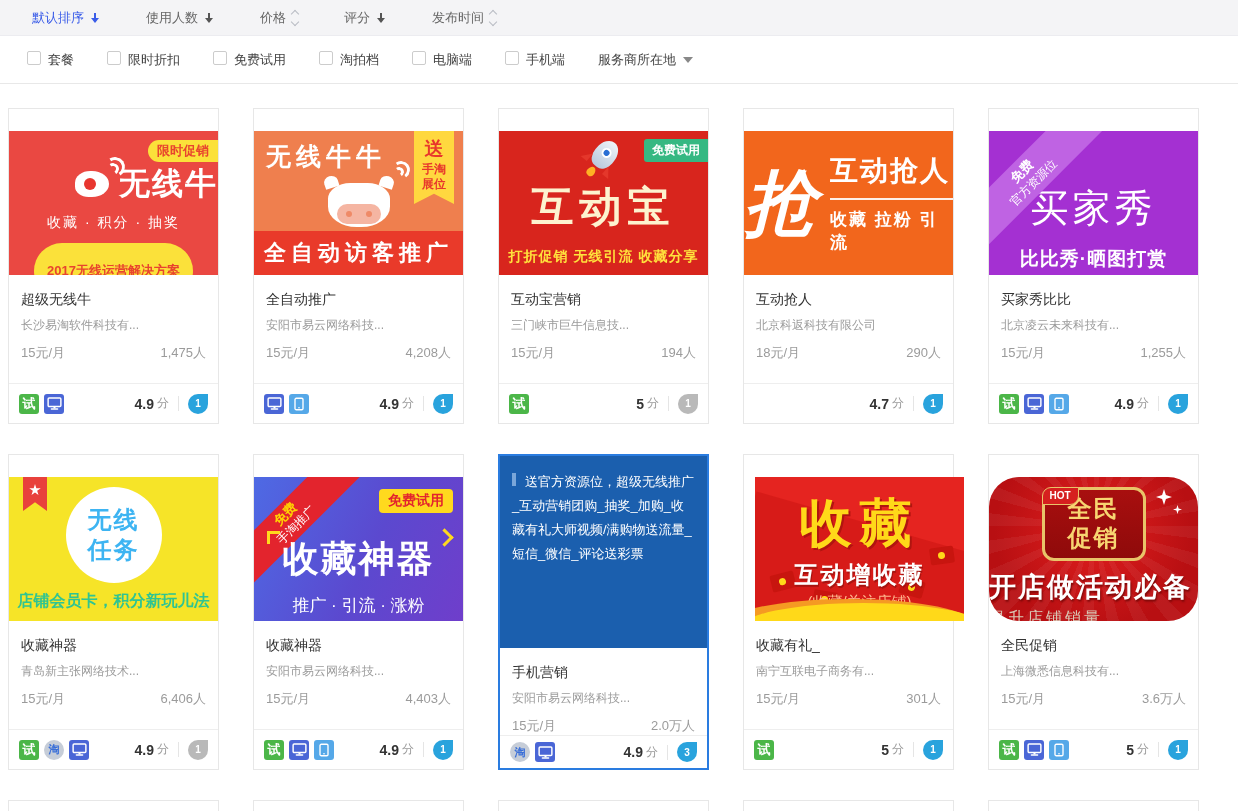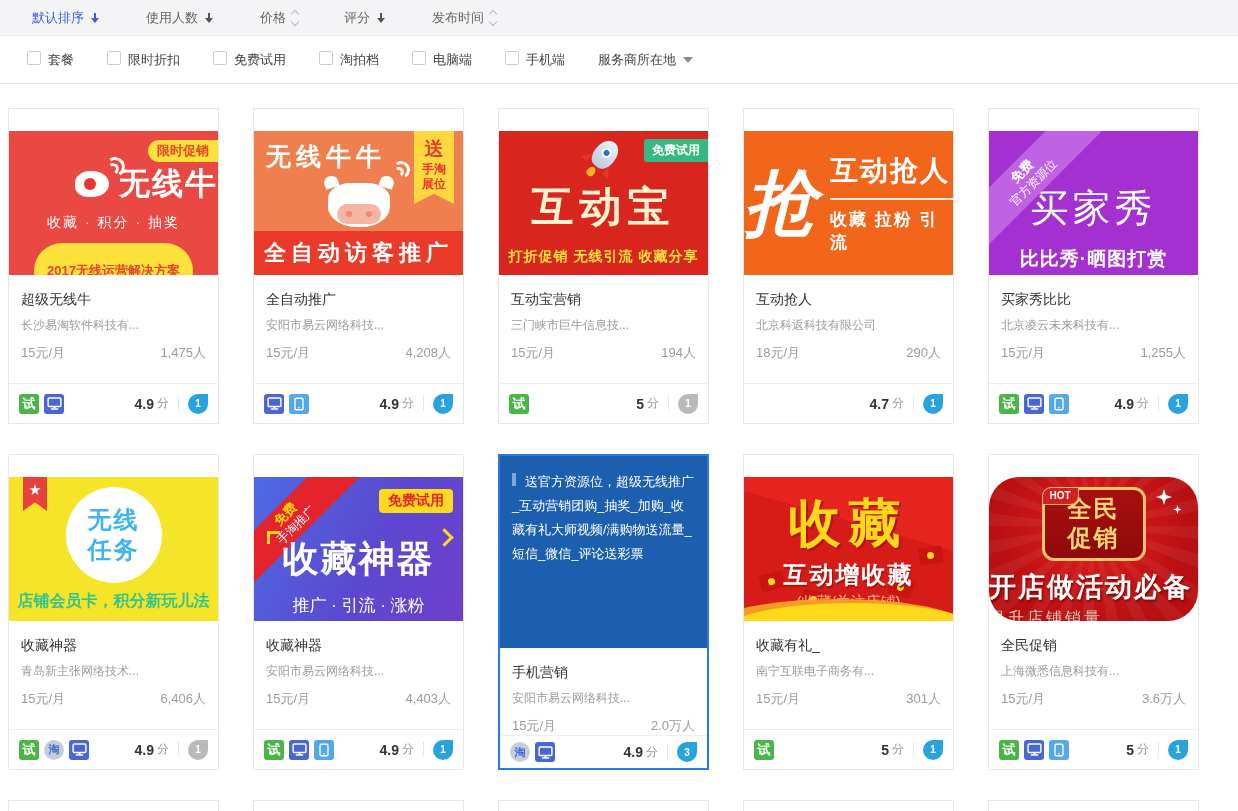--- a/index.html
+++ b/index.html
@@ -161,21 +161,21 @@
   .b7 .t::after { right:-16px; top:-4px; border-left:none; border-bottom:none; transform:rotate(45deg); }
   .b7 .s { margin-top:10px; color:#fff; font-size:17px; }
 
   
   .bwrap.sel { height:192px; padding:0; }
   .overlay { width:100%; height:192px; background:#1b5fae; color:#fff; padding:14px 12px;
     font-size:13px; line-height:1.85; text-align:left; }
   .obar { display:inline-block; width:4px; height:13px; background:#7aa6d9; margin-right:9px; }
 
   
-  .b9 { background:#e52420; text-align:center; }
+  .b9 { background:#e52420; text-align:center;margin-left:11px; }
   .b9 .shade { position:absolute; width:250px; height:150px; background:rgba(195,16,12,.4);
     transform:rotate(16deg); top:46px; left:-24px; }
   .b9 .t { position:relative; margin-top:12px; color:#ffd919; font-size:52px; font-weight:900;
     letter-spacing:8px; text-shadow:2px 2px 0 #b01510; }
   .b9 .s { position:relative; color:#fff; font-size:24px; font-weight:900; letter-spacing:2px;
     text-shadow:1px 2px 0 #a81410; }
   .b9 .n { position:relative; margin-top:2px; color:#ffb98f; font-size:15px; }
   .b9 .wave2 { position:absolute; bottom:-30px; left:-30px; right:-10px; height:52px;
     background:#f59a23; border-radius:100% 100% 0 0; }
   .b9 .wave1 { position:absolute; bottom:-34px; left:-16px; right:-24px; height:52px;

